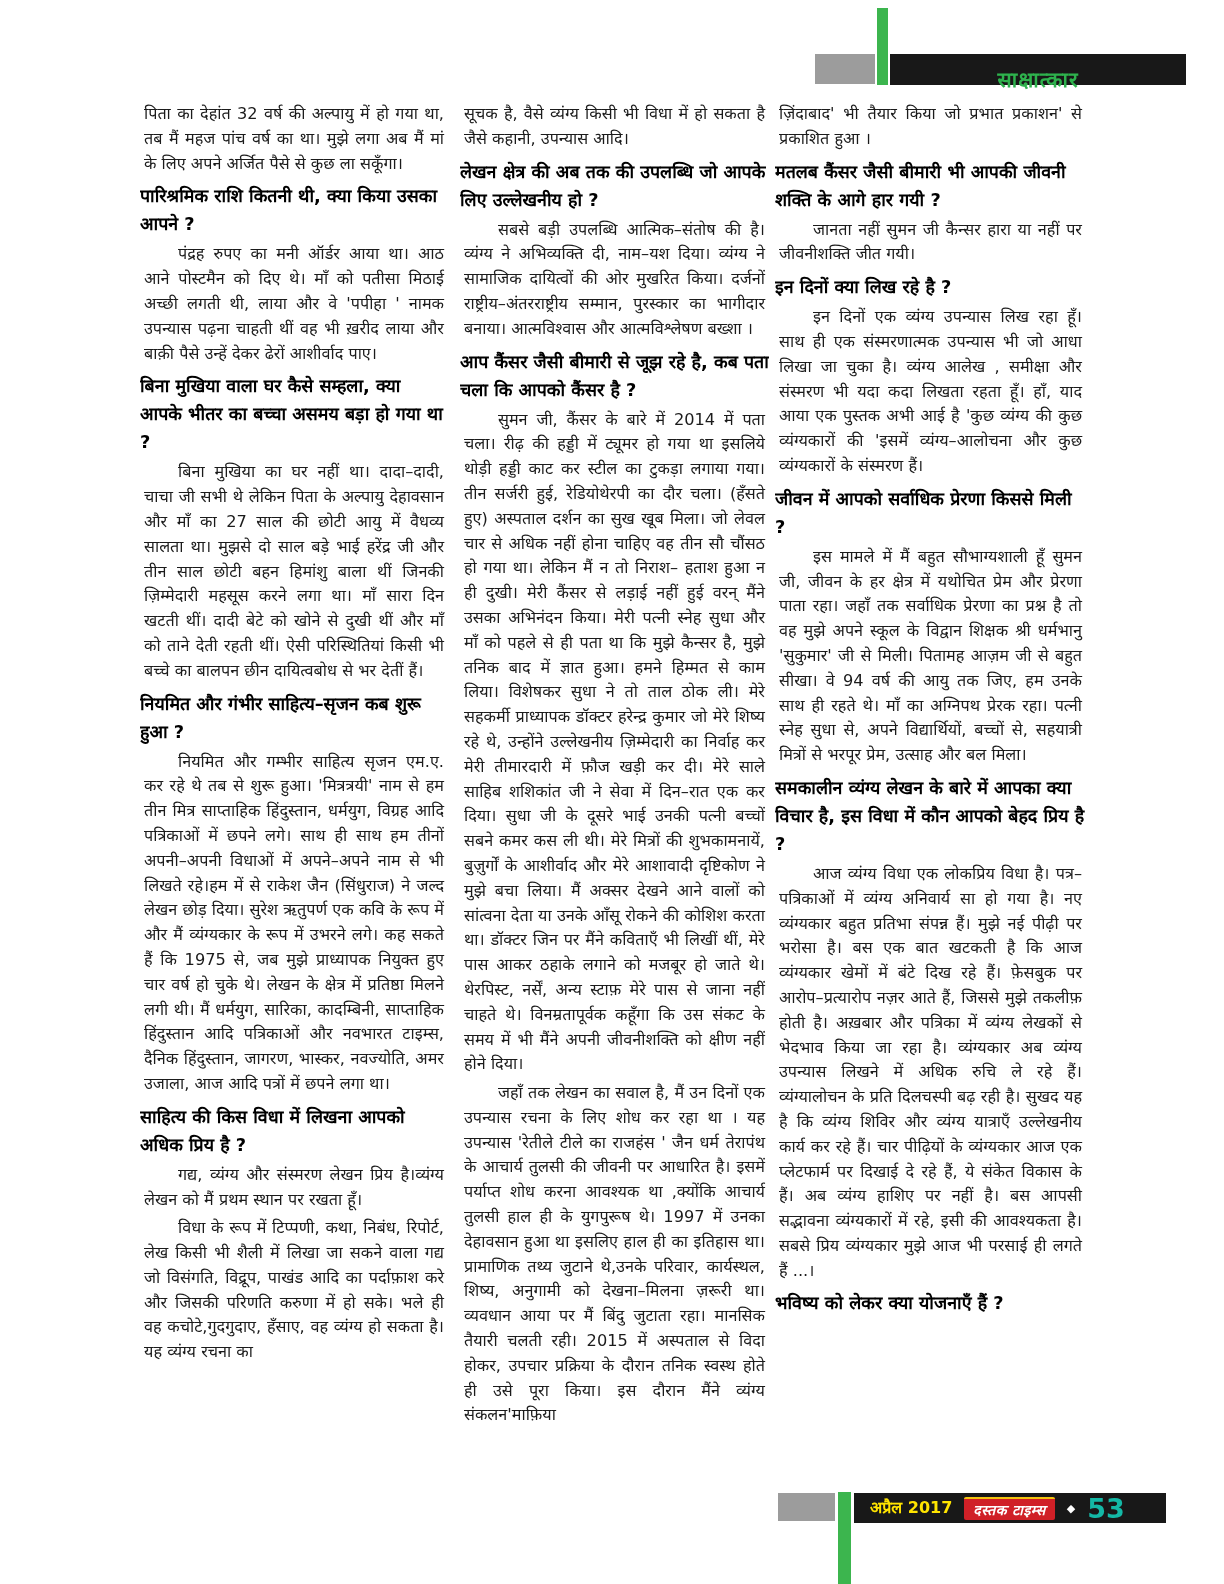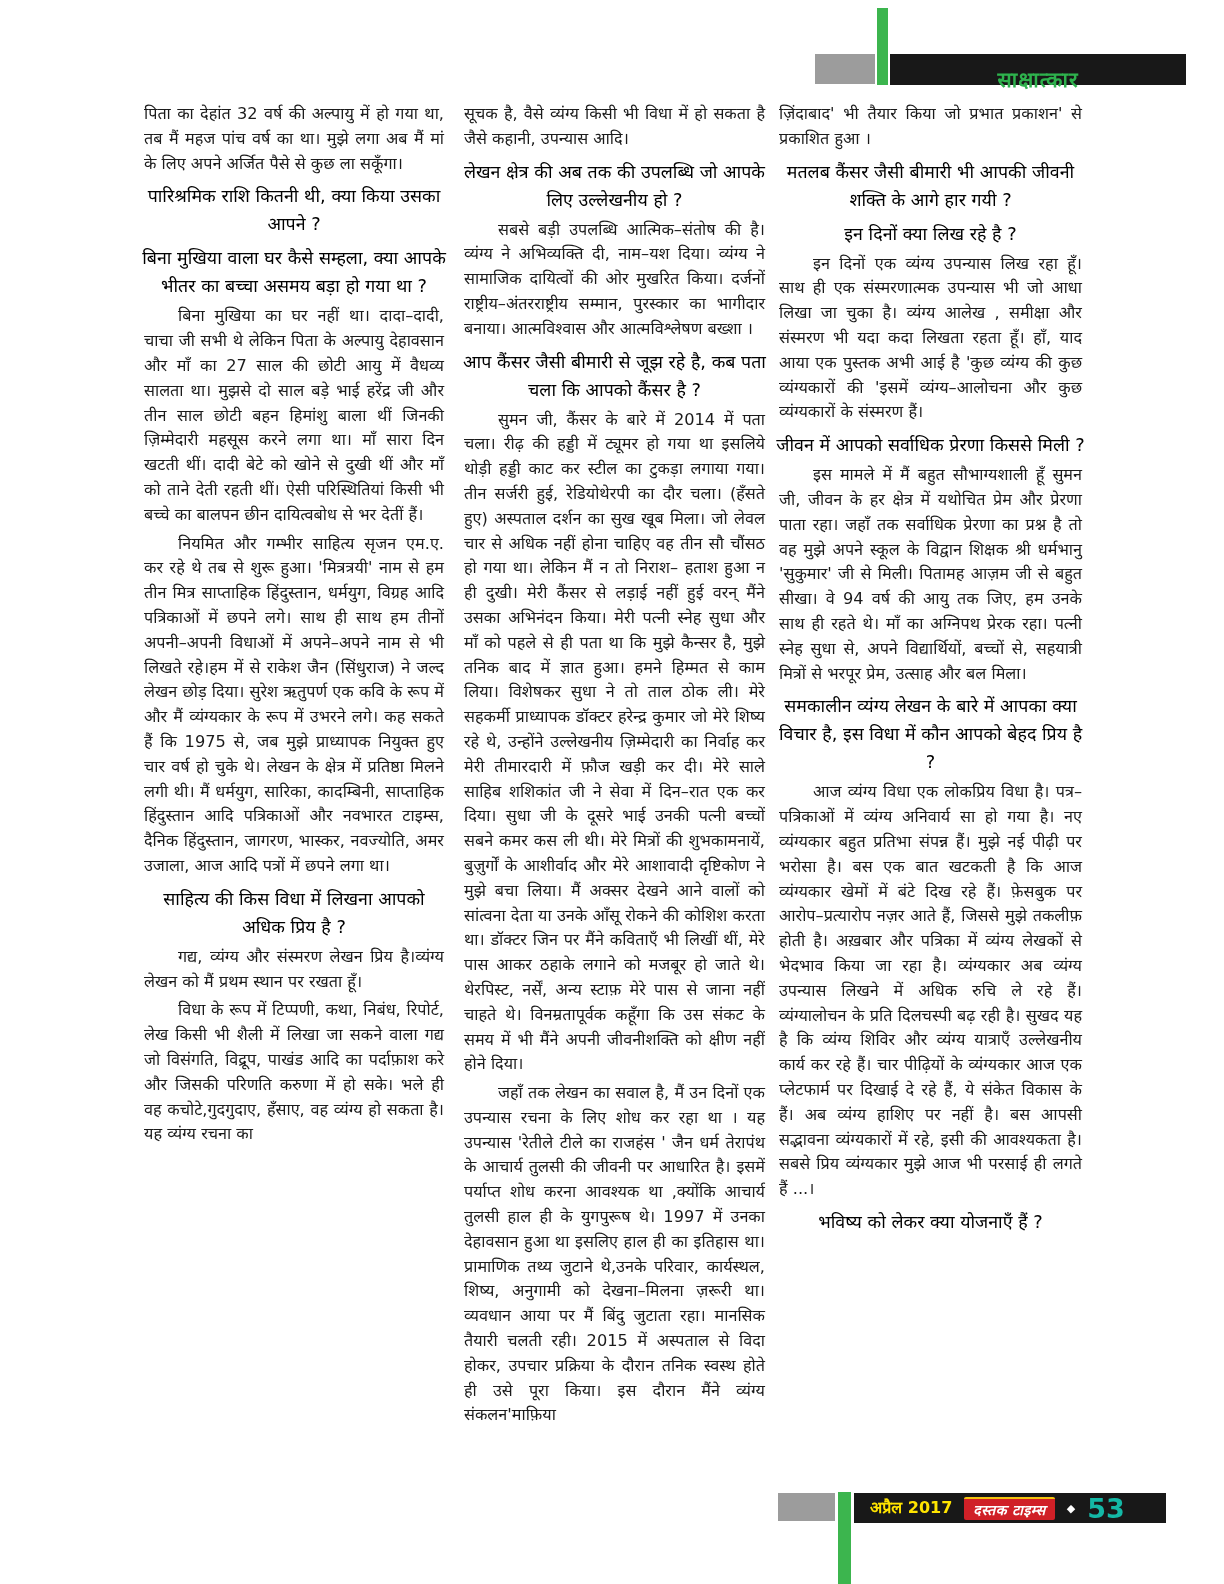--- a/index.html
+++ b/index.html
@@ -12,21 +12,21 @@
   .hdr-green{position:absolute;left:877px;top:8px;width:11px;height:77px;background:#3cb54e;}
   .hdr-black{position:absolute;left:890px;top:54px;width:296px;height:31px;background:#181818;
     display:flex;align-items:center;justify-content:center;}
   .hdr-label{color:#2eb24d;font-size:21px;font-weight:bold;letter-spacing:1px;line-height:1;margin-top:22px;}
   
   .col{position:absolute;top:98px;height:1372px;overflow:hidden;
     text-align:justify;color:#1b1b1b;font-size:16.2px;line-height:24.8px;}
   #col1{left:140px;width:308px;}
   #col2{left:460px;width:309px;}
   #col3{left:775px;width:311px;}
-  .q{font-weight:normal;color:#000;font-size:17.8px;line-height:28px;margin:6px 0 3px;text-align:center;}
+  .q{font-weight:bold;color:#000;font-size:17.8px;line-height:28px;margin:6px 0 3px;text-align:left;}
   .p{margin:4px;}
   .p.indent{text-indent:34px;}
   .end-dot{display:inline-block;width:11px;height:11px;border-radius:50%;
     background:#e6342c;margin-left:6px;vertical-align:-1px;}
   
   .ftr-gray{position:absolute;left:778px;top:1493px;width:57px;height:28px;background:#9c9c9c;}
   .ftr-green{position:absolute;left:838px;top:1492px;width:13px;height:92px;background:#3cb54e;}
   .ftr-black{position:absolute;left:854px;top:1493px;width:312px;height:30px;background:#181818;
     display:flex;align-items:center;gap:12px;padding-left:16px;box-sizing:border-box;}
   .issue{color:#ffe400;font-weight:bold;font-size:16px;line-height:1;}
@@ -40,38 +40,41 @@
 
 <div class="hdr-gray"></div>
 <div class="hdr-green"></div>
 <div class="hdr-black">
   <span class="hdr-label">साक्षात्कार</span>
 </div>
 
 <div class="col" id="col1">
     <div class="p">पिता का देहांत 32 वर्ष की अल्पायु में हो गया था, तब मैं महज पांच वर्ष का था। मुझे लगा अब मैं मां के लिए अपने अर्जित पैसे से कुछ ला सकूँगा।</div>
     <div class="q">पारिश्रमिक राशि कितनी थी, क्या किया उसका आपने ?</div>
+    <div class="p indent">पंद्रह रुपए का मनी ऑर्डर आया था। आठ आने पोस्टमैन को दिए थे। माँ को पतीसा मिठाई अच्छी लगती थी, लाया और वे 'पपीहा ' नामक उपन्यास पढ़ना चाहती थीं वह भी ख़रीद लाया और बाक़ी पैसे उन्हें देकर ढेरों आशीर्वाद पाए।</div>
     <div class="q">बिना मुखिया वाला घर कैसे सम्हला, क्या आपके भीतर का बच्चा असमय बड़ा हो गया था ?</div>
     <div class="p indent">बिना मुखिया का घर नहीं था। दादा–दादी, चाचा जी सभी थे लेकिन पिता के अल्पायु देहावसान और माँ का 27 साल की छोटी आयु में वैधव्य सालता था। मुझसे दो साल बड़े भाई हरेंद्र जी और तीन साल छोटी बहन हिमांशु बाला थीं जिनकी ज़िम्मेदारी महसूस करने लगा था। माँ सारा दिन खटती थीं। दादी बेटे को खोने से दुखी थीं और माँ को ताने देती रहती थीं। ऐसी परिस्थितियां किसी भी बच्चे का बालपन छीन दायित्वबोध से भर देतीं हैं।</div>
+    <div class="q">नियमित और गंभीर साहित्य–सृजन कब शुरू हुआ ?</div>
     <div class="p indent">नियमित और गम्भीर साहित्य सृजन एम.ए. कर रहे थे तब से शुरू हुआ। 'मित्रत्रयी' नाम से हम तीन मित्र साप्ताहिक हिंदुस्तान, धर्मयुग, विग्रह आदि पत्रिकाओं में छपने लगे। साथ ही साथ हम तीनों अपनी–अपनी विधाओं में अपने–अपने नाम से भी लिखते रहे।हम में से राकेश जैन (सिंधुराज) ने जल्द लेखन छोड़ दिया। सुरेश ऋतुपर्ण एक कवि के रूप में और मैं व्यंग्यकार के रूप में उभरने लगे। कह सकते हैं कि 1975 से, जब मुझे प्राध्यापक नियुक्त हुए चार वर्ष हो चुके थे। लेखन के क्षेत्र में प्रतिष्ठा मिलने लगी थी। मैं धर्मयुग,  सारिका, कादम्बिनी, साप्ताहिक हिंदुस्तान आदि पत्रिकाओं और नवभारत टाइम्स, दैनिक हिंदुस्तान, जागरण, भास्कर, नवज्योति, अमर उजाला, आज आदि पत्रों में छपने लगा था।</div>
     <div class="q">साहित्य की किस विधा में लिखना आपको अधिक प्रिय है ?</div>
     <div class="p indent">गद्य, व्यंग्य और संस्मरण लेखन प्रिय है।व्यंग्य लेखन को मैं प्रथम स्थान पर रखता हूँ।</div>
     <div class="p indent">विधा के रूप में टिप्पणी, कथा, निबंध, रिपोर्ट, लेख किसी भी शैली में लिखा जा सकने वाला गद्य जो विसंगति, विद्रूप, पाखंड आदि का पर्दाफ़ाश करे और जिसकी परिणति करुणा में हो सके। भले ही वह कचोटे,गुदगुदाए, हँसाए, वह व्यंग्य हो सकता है। यह व्यंग्य रचना का</div>
   </div>
 <div class="col" id="col2">
     <div class="p">सूचक है, वैसे व्यंग्य किसी भी विधा में हो सकता है जैसे कहानी, उपन्यास आदि।</div>
     <div class="q">लेखन क्षेत्र की अब तक की उपलब्धि जो आपके लिए उल्लेखनीय हो ?</div>
     <div class="p indent">सबसे बड़ी उपलब्धि आत्मिक–संतोष की है। व्यंग्य ने अभिव्यक्ति दी, नाम–यश दिया। व्यंग्य ने सामाजिक दायित्वों की ओर मुखरित किया। दर्जनों राष्ट्रीय–अंतरराष्ट्रीय सम्मान, पुरस्कार का भागीदार बनाया। आत्मविश्वास और आत्मविश्लेषण बख्शा ।</div>
     <div class="q">आप कैंसर जैसी बीमारी से जूझ रहे है, कब पता चला कि आपको कैंसर है ?</div>
     <div class="p indent">सुमन जी, कैंसर के बारे में 2014 में पता चला। रीढ़ की हड्डी में ट्यूमर हो गया था इसलिये थोड़ी हड्डी काट कर स्टील का टुकड़ा लगाया गया। तीन सर्जरी हुई, रेडियोथेरपी का दौर चला। (हँसते हुए) अस्पताल दर्शन का सुख खूब मिला। जो लेवल चार से अधिक नहीं होना चाहिए वह तीन सौ चौंसठ हो गया था। लेकिन मैं न तो निराश– हताश हुआ न ही दुखी। मेरी कैंसर से लड़ाई नहीं हुई वरन् मैंने उसका अभिनंदन किया। मेरी पत्नी स्नेह सुधा और माँ को पहले से ही पता था कि मुझे कैन्सर है, मुझे तनिक बाद में ज्ञात हुआ। हमने हिम्मत से काम लिया। विशेषकर सुधा ने तो ताल ठोक ली। मेरे सहकर्मी प्राध्यापक डॉक्टर हरेन्द्र कुमार जो मेरे शिष्य रहे थे, उन्होंने उल्लेखनीय ज़िम्मेदारी का निर्वाह कर मेरी तीमारदारी में फ़ौज खड़ी कर दी। मेरे साले साहिब शशिकांत जी ने सेवा में दिन–रात एक कर दिया। सुधा जी के दूसरे भाई उनकी पत्नी बच्चों सबने कमर कस ली थी। मेरे मित्रों की शुभकामनायें, बुज़ुर्गों के आशीर्वाद और मेरे आशावादी दृष्टिकोण ने मुझे बचा लिया। मैं अक्सर देखने आने वालों को सांत्वना देता या उनके आँसू रोकने की कोशिश करता था। डॉक्टर जिन पर मैंने कविताएँ भी लिखीं थीं, मेरे पास आकर ठहाके लगाने को मजबूर हो जाते थे। थेरपिस्ट, नर्सें, अन्य स्टाफ़ मेरे पास से जाना नहीं चाहते थे। विनम्रतापूर्वक कहूँगा कि उस संकट के समय में भी मैंने अपनी जीवनीशक्ति को क्षीण नहीं होने दिया।</div>
     <div class="p indent">जहाँ तक लेखन का सवाल है, मैं उन दिनों एक उपन्यास रचना के लिए शोध कर रहा था । यह उपन्यास 'रेतीले टीले का राजहंस ' जैन धर्म तेरापंथ के आचार्य तुलसी की जीवनी पर आधारित है। इसमें पर्याप्त शोध करना आवश्यक  था ,क्योंकि आचार्य तुलसी हाल ही के युगपुरूष थे। 1997 में उनका देहावसान हुआ था इसलिए हाल ही का इतिहास था। प्रामाणिक तथ्य जुटाने थे,उनके परिवार, कार्यस्थल, शिष्य, अनुगामी को देखना–मिलना ज़रूरी था। व्यवधान आया पर मैं बिंदु जुटाता रहा। मानसिक तैयारी चलती रही। 2015 में अस्पताल से विदा होकर, उपचार प्रक्रिया के दौरान तनिक स्वस्थ होते ही उसे पूरा किया। इस दौरान मैंने व्यंग्य संकलन'माफ़िया</div>
   </div>
 <div class="col" id="col3">
     <div class="p">ज़िंदाबाद' भी तैयार किया जो प्रभात प्रकाशन' से प्रकाशित हुआ ।</div>
     <div class="q">मतलब कैंसर जैसी बीमारी भी आपकी जीवनी शक्ति के आगे हार गयी ?</div>
+    <div class="p indent">जानता नहीं सुमन जी कैन्सर हारा या नहीं पर जीवनीशक्ति जीत गयी।</div>
     <div class="q">इन दिनों क्या लिख रहे है ?</div>
     <div class="p indent">इन दिनों एक व्यंग्य उपन्यास लिख रहा हूँ। साथ ही एक संस्मरणात्मक उपन्यास भी जो आधा लिखा जा चुका है। व्यंग्य आलेख , समीक्षा और संस्मरण भी यदा कदा लिखता रहता हूँ। हाँ, याद आया एक पुस्तक अभी आई है 'कुछ व्यंग्य की कुछ व्यंग्यकारों की 'इसमें व्यंग्य–आलोचना और कुछ व्यंग्यकारों के संस्मरण हैं।</div>
     <div class="q">जीवन में आपको सर्वाधिक प्रेरणा किससे मिली ?</div>
     <div class="p indent">इस मामले में मैं बहुत सौभाग्यशाली हूँ सुमन जी, जीवन के हर क्षेत्र में यथोचित प्रेम और प्रेरणा पाता रहा। जहाँ तक सर्वाधिक प्रेरणा का प्रश्न है तो वह मुझे अपने स्कूल के विद्वान शिक्षक श्री धर्मभानु 'सुकुमार' जी से मिली। पितामह आज़म जी से बहुत सीखा। वे 94 वर्ष की आयु तक जिए, हम उनके साथ ही रहते थे। माँ का अग्निपथ प्रेरक रहा। पत्नी स्नेह सुधा से, अपने विद्यार्थियों, बच्चों से, सहयात्री मित्रों से भरपूर प्रेम, उत्साह और बल मिला।</div>
     <div class="q">समकालीन व्यंग्य लेखन के बारे में आपका क्या विचार है, इस विधा में कौन आपको बेहद प्रिय है ?</div>
     <div class="p indent">आज व्यंग्य विधा एक लोकप्रिय विधा है। पत्र–पत्रिकाओं में व्यंग्य अनिवार्य सा हो गया है। नए व्यंग्यकार बहुत प्रतिभा संपन्न हैं। मुझे नई पीढ़ी पर भरोसा है। बस एक बात खटकती है कि आज व्यंग्यकार खेमों में बंटे दिख रहे हैं। फ़ेसबुक पर आरोप–प्रत्यारोप नज़र आते हैं, जिससे मुझे तकलीफ़ होती है। अख़बार और पत्रिका में व्यंग्य लेखकों से भेदभाव किया जा रहा है। व्यंग्यकार अब व्यंग्य उपन्यास लिखने में अधिक रुचि ले रहे हैं। व्यंग्यालोचन के प्रति दिलचस्पी बढ़ रही है। सुखद यह है कि व्यंग्य शिविर और व्यंग्य यात्राएँ उल्लेखनीय कार्य कर रहे हैं। चार पीढ़ियों के  व्यंग्यकार आज एक प्लेटफार्म पर दिखाई दे रहे हैं, ये संकेत विकास के हैं। अब व्यंग्य हाशिए पर नहीं है। बस आपसी सद्भावना व्यंग्यकारों में रहे, इसी की आवश्यकता है। सबसे प्रिय व्यंग्यकार मुझे आज भी परसाई ही लगते हैं ...।</div>
     <div class="q">भविष्य को लेकर क्या योजनाएँ  हैं ?</div>
   </div>
 
 <div class="ftr-gray"></div>

